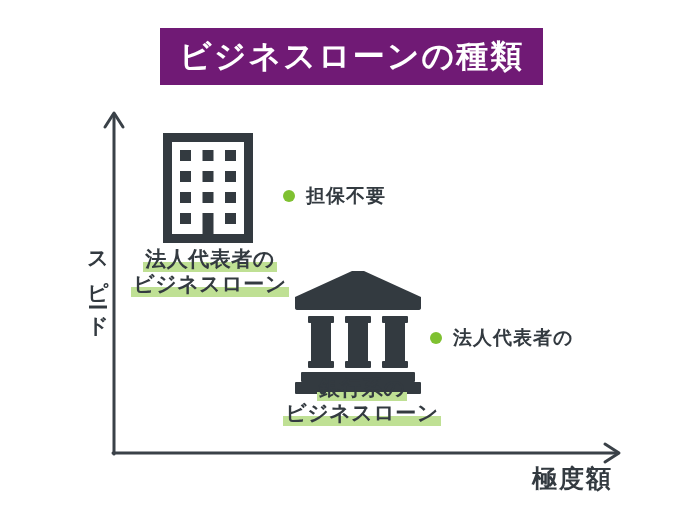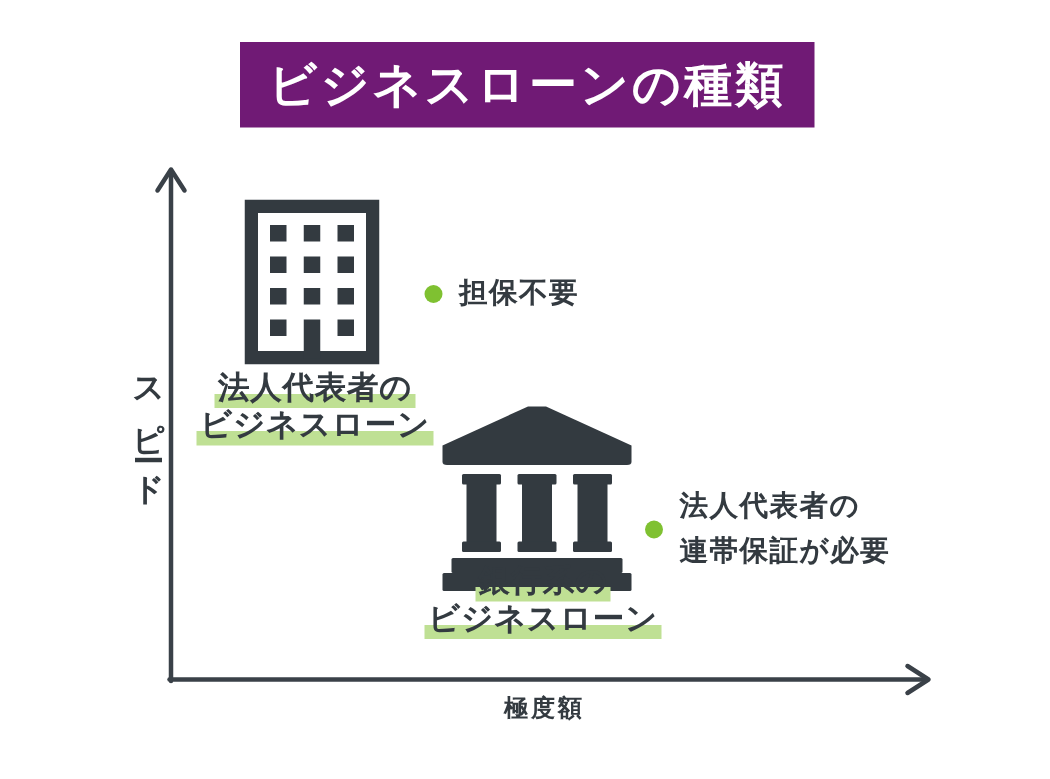--- a/index.html
+++ b/index.html
@@ -24,22 +24,22 @@
     color:#ffffff;font-size:32px;font-weight:bold;letter-spacing:2px;
   }
   
   .axes{position:absolute;left:0;top:0;width:700px;height:519px;pointer-events:none;}
   .y-label{
     position:absolute;left:84px;top:238px;
     writing-mode:vertical-rl;text-orientation:mixed;
     font-size:21px;font-weight:bold;letter-spacing:5px;color:#333a40;
   }
   .x-label{
-    position:absolute;left:113px;top:462px;width:500px;text-align:center;
-    font-size:16px;font-weight:bold;letter-spacing:2px;color:#333a40;
+    position:absolute;left:113px;top:462px;width:500px;text-align:right;
+    font-size:25px;font-weight:bold;letter-spacing:2px;color:#333a40;
   }
   
   .office-icon{position:absolute;left:163px;top:133px;width:90px;height:110px;}
   .bank-icon{position:absolute;left:293px;top:270px;width:130px;height:124px;}
   
   .item-label{
     position:absolute;text-align:center;
     font-size:21px;font-weight:bold;line-height:23px;color:#333a40;
     letter-spacing:0.5px;
   }
@@ -135,18 +135,17 @@
   <div class="item-label bank">
     <span class="hl">銀行系の</span><br>
     <span class="hl">ビジネスローン</span>
   </div>
 
   <div class="bullets bank">
     <div class="bullet-row">
       <span class="dot"></span>
       <span class="bullet-text two-line">
         <span>法人代表者の</span><br>
-        <span>連帯保証が必要</span>
       </span>
     </div>
   </div>
 
 </div>
 
 </body></html>

